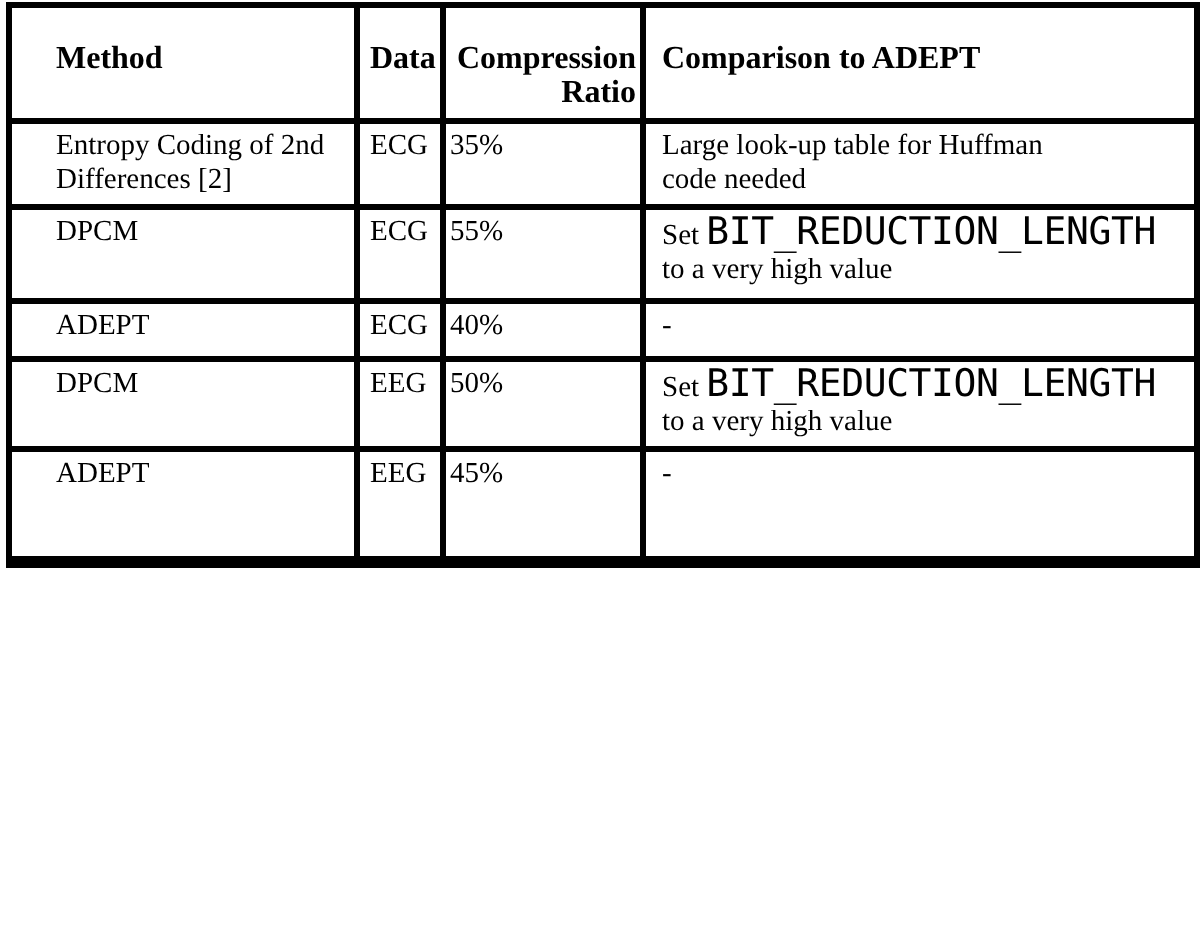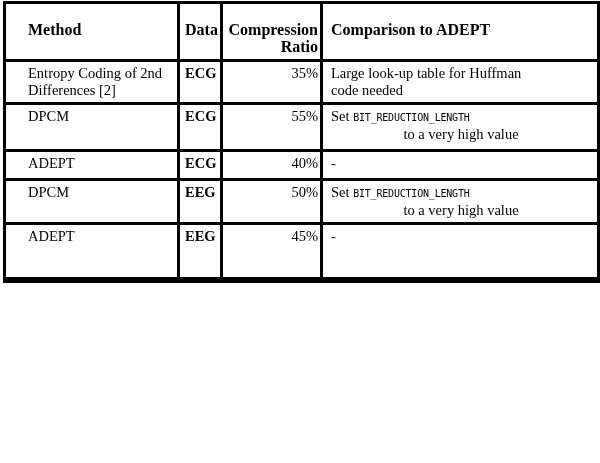--- a/index.html
+++ b/index.html
@@ -39,31 +39,31 @@
     line-height: 17px;
     text-align: left;
   }
   
   th.cell-method { padding: 17px 4px 4px 22px; }
   th.cell-data   { padding: 17px 2px 4px 5px; }
   th.cell-ratio  { padding: 17px 2px 4px 2px; text-align: right; }
   th.cell-comp   { padding: 17px 6px 4px 8px; }
 
   td.cell-method { padding: 3px 4px 3px 22px; margin-left: 28px; }
-  td.cell-data   { padding: 3px 18px 3px 5px; font-weight: bold; }
-  td.cell-ratio  { padding: 3px 2px; text-align: right; }
+  td.cell-data   { padding: 3px 18px 3px 5px; }
+  td.cell-ratio  { padding: 3px 2px; text-align: left; }
   td.cell-comp   { padding: 3px 6px 3px 8px; }
 
   code.mono {
     font-family: "DejaVu Sans Mono", monospace;
-    font-size: 10px;
+    font-size: 19px;
     letter-spacing: -0.2px;
     white-space: nowrap;
   }
-  span.suffix-line { display: block; text-align: center; }
+  span.suffix-line { display: block; }
 
   
   tr.r-head { height: 57px; padding-left: 48px; }
   tr.r-0 { height: 42px; }
   tr.r-1 { height: 67px; }
   tr.r-2 { height: 47px; }
   tr.r-3 { height: 29px; }
   tr.r-4 { height: 116px; }
   tr.r-5 { height: 40px; }
   tr.r-6 { height: 56px; }

